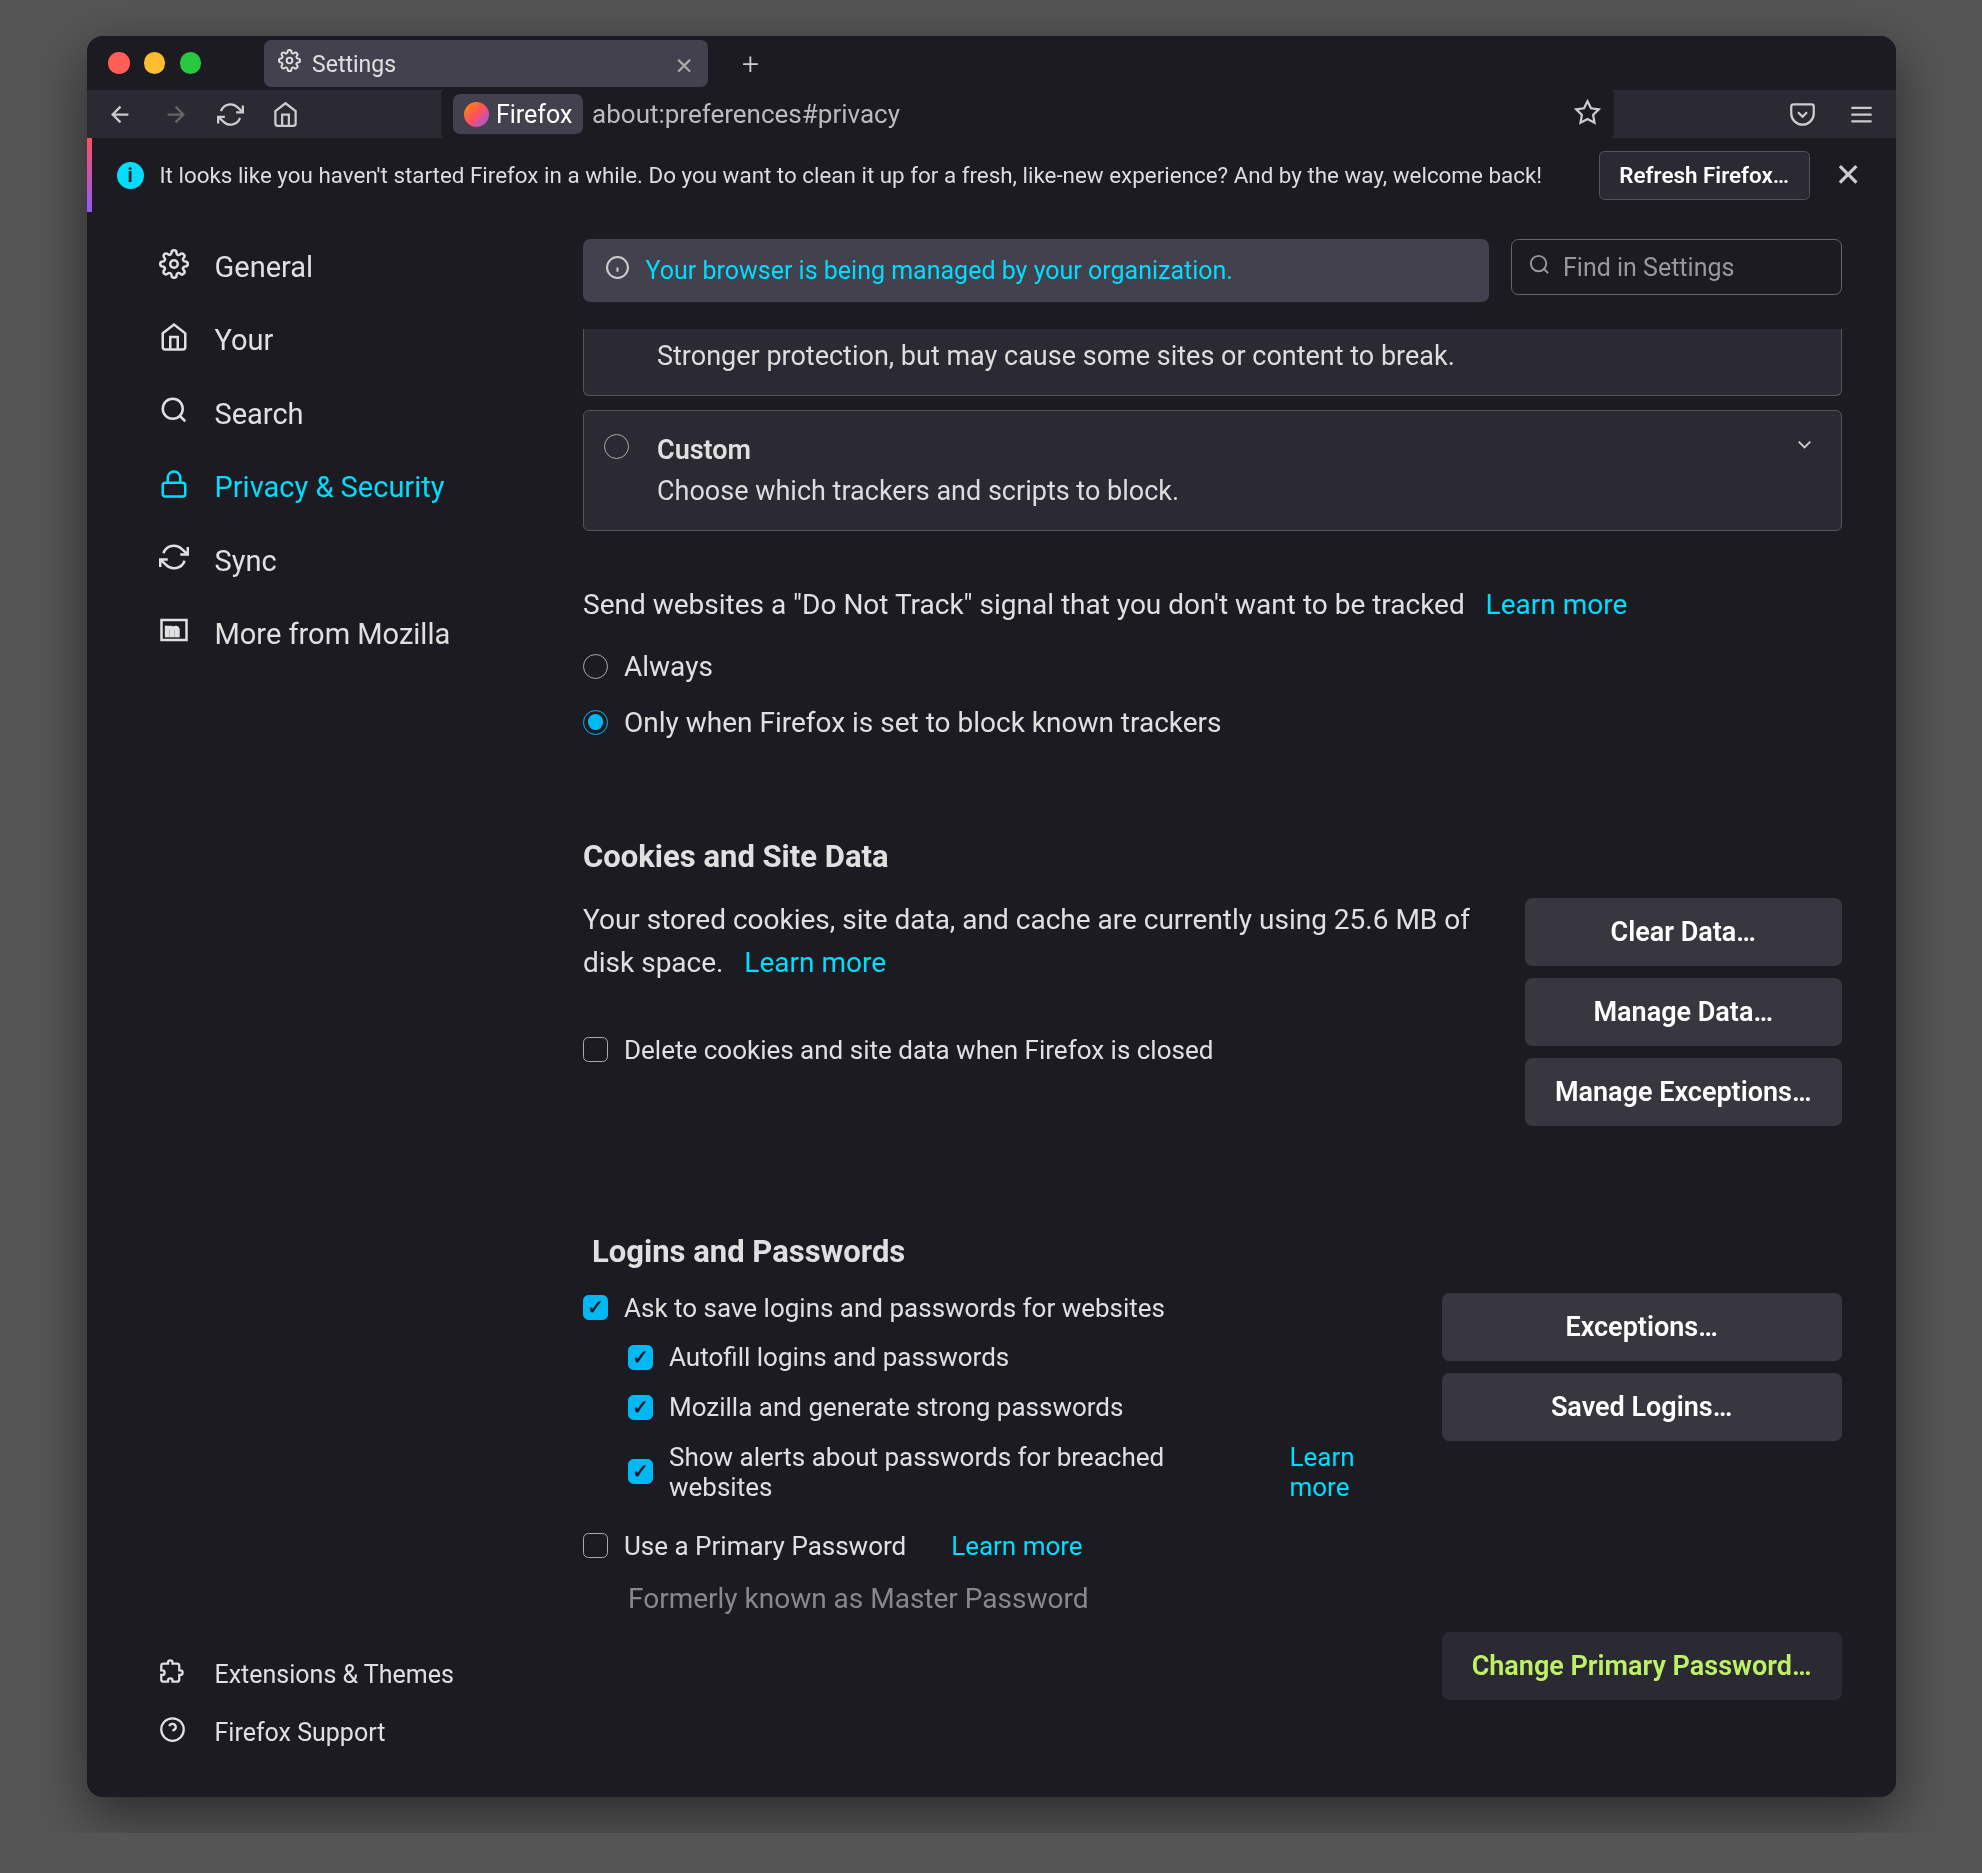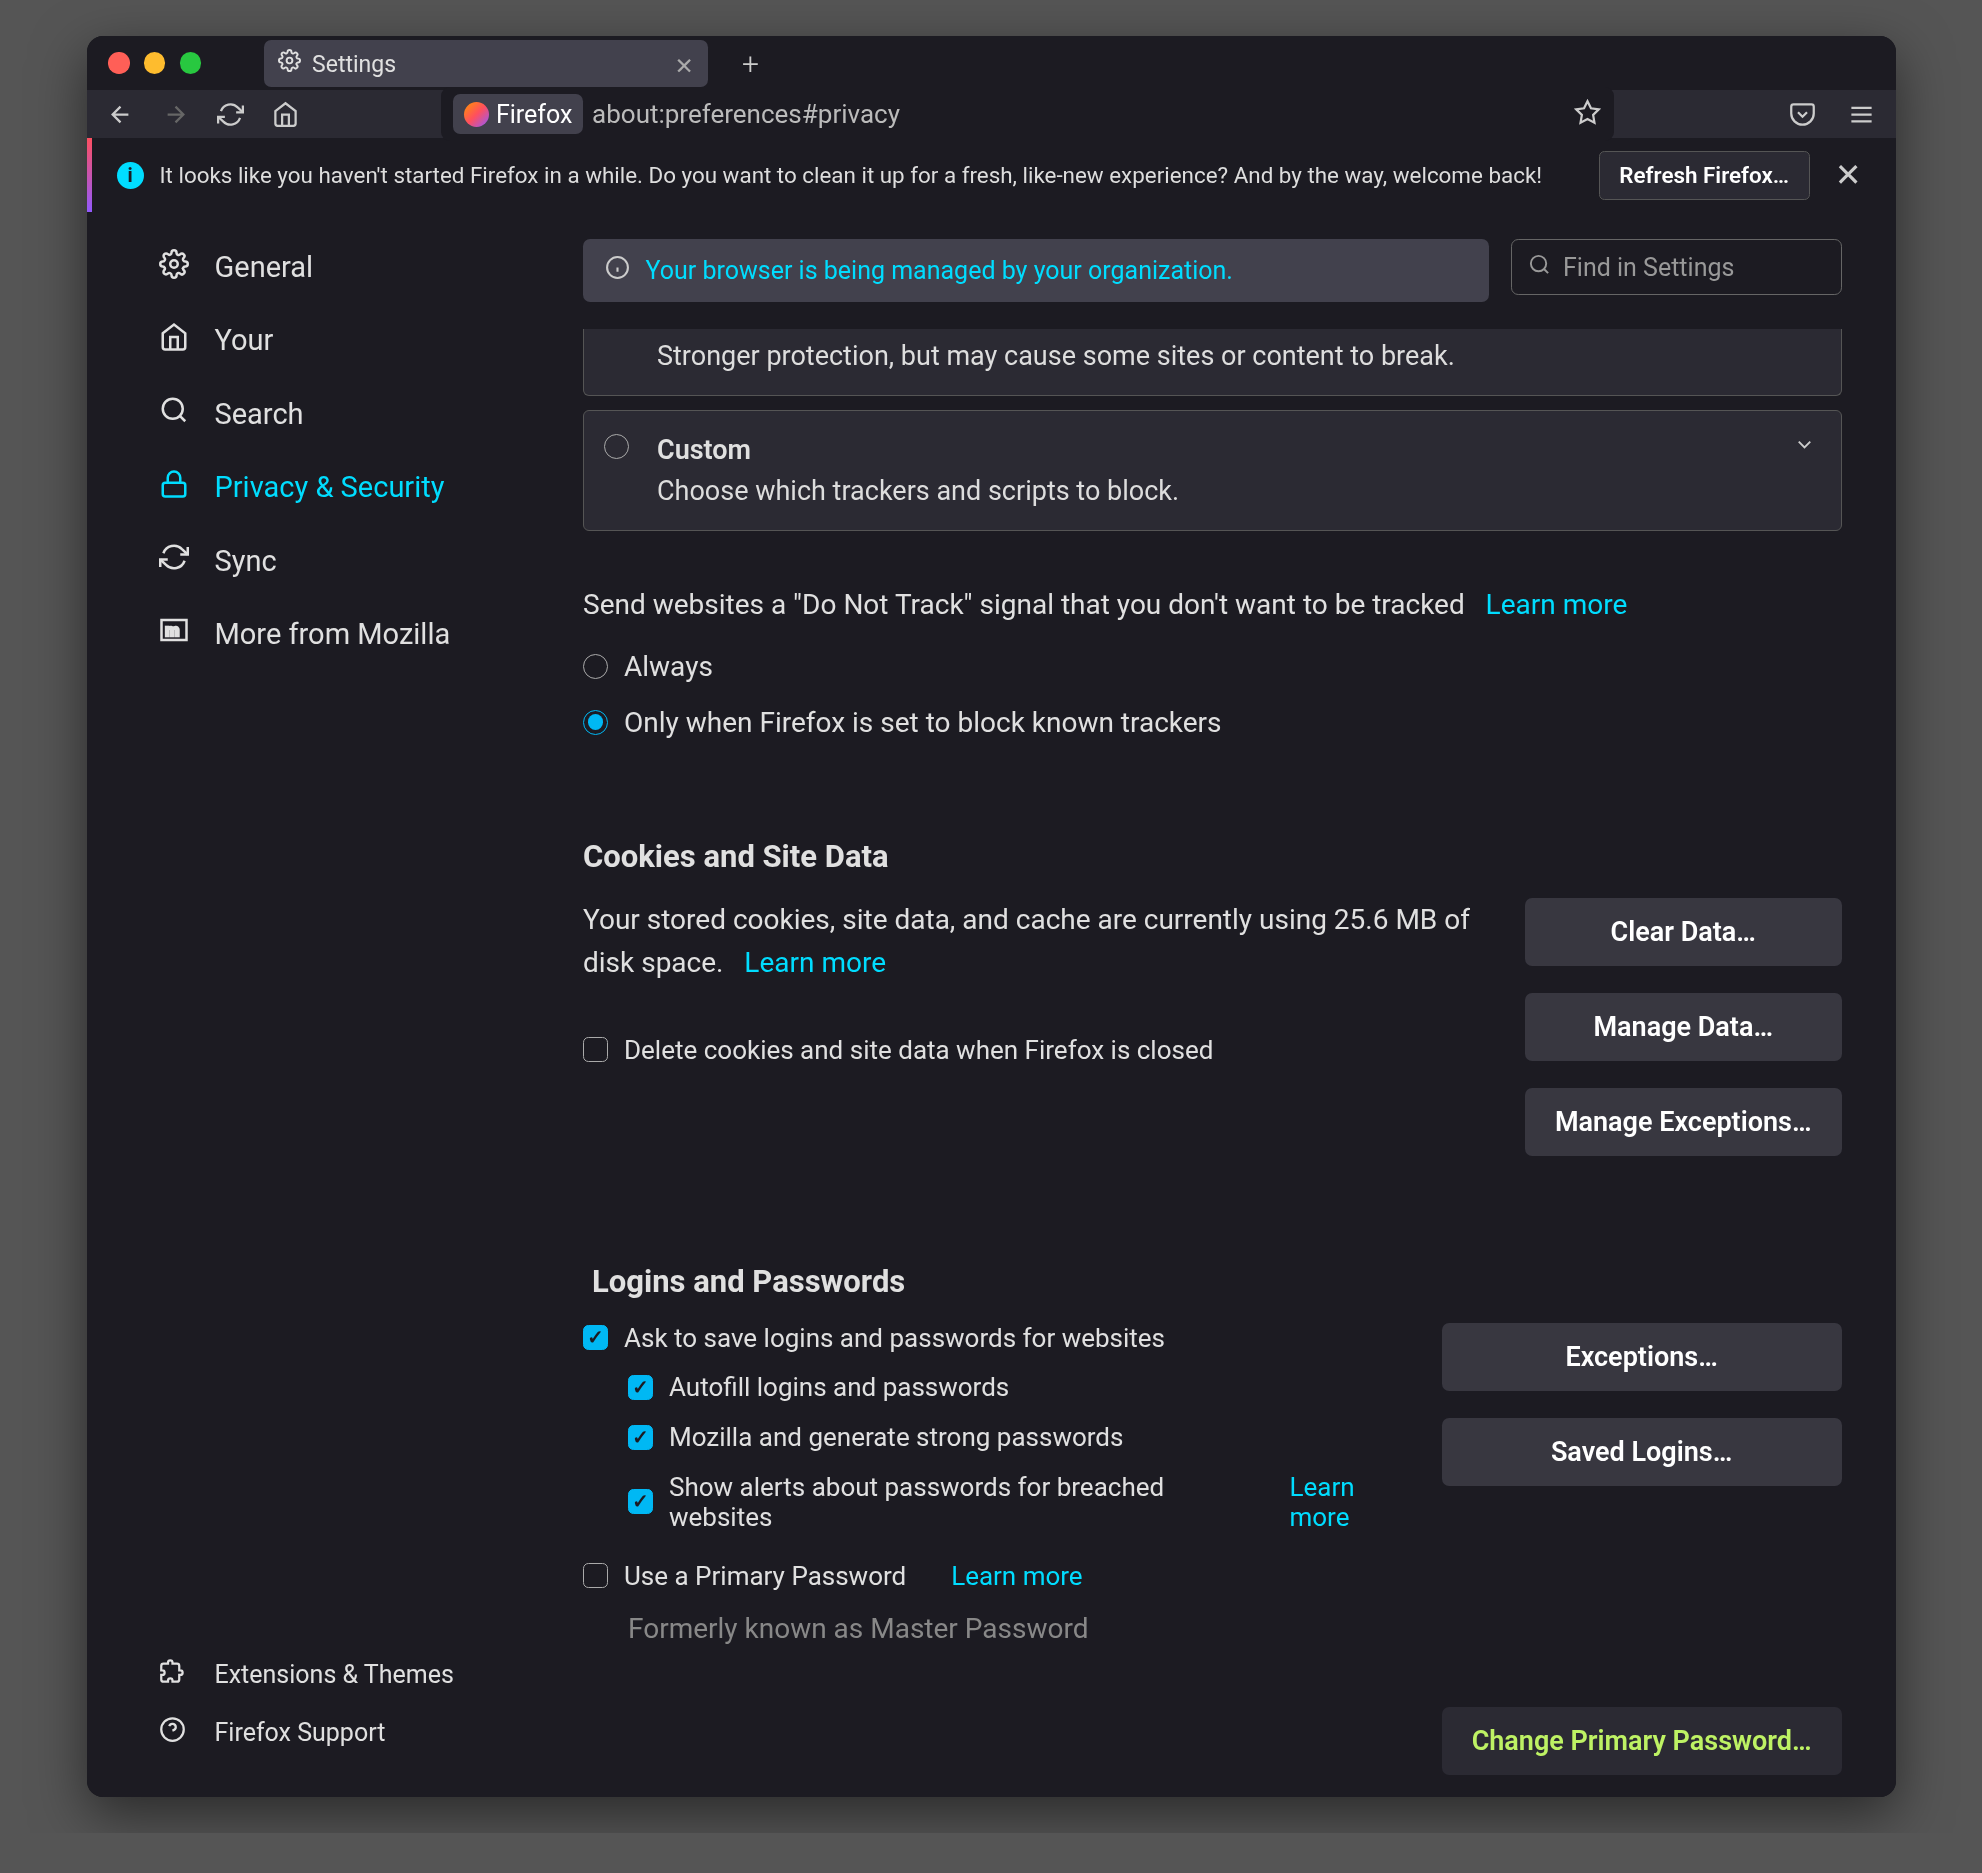--- a/index.html
+++ b/index.html
@@ -64,21 +64,21 @@
 
 .radiorow{display:flex;align-items:center;gap:16px;margin-top:23px;font-size:28px;}
 .rad{width:25px;height:25px;border:1.8px solid #aaa;border-radius:50%;flex-shrink:0;position:relative;}
 .rad.checked{border-color:#00b8f4;}
 .rad.checked::after{content:"";position:absolute;inset:3.6px;border-radius:50%;background:#00b8f4;}
 
 h3.heading{font-size:31px;font-weight:700;margin-bottom:23px;}
 
 .row{display:flex;align-items:flex-start;gap:27px;}
 .row .left{flex:1;}
-.btncol{display:flex;flex-direction:column;gap:27px;}
+.btncol{display:flex;flex-direction:column;gap:12px;}
 .btn{background:#383740;border-radius:7.2px;padding:18px 30px;color:#fff;font-size:27px;font-weight:600;cursor:pointer;text-align:center;white-space:nowrap;}
 .btn.dim{background:#2b2a33;color:#bef264;}
 
 .chkrow{display:flex;align-items:center;gap:16px;font-size:26px;margin-top:19.7px;}
 .chk{width:25px;height:25px;border:1.8px solid #aaa;border-radius:5.4px;flex-shrink:0;display:flex;align-items:center;justify-content:center;}
 .chk.checked{background:#00b8f4;border-color:#00b8f4;}
 .chk.checked::after{content:"✓";color:#1c1b22;font-size:19.7px;font-weight:bold;}
 .indent{margin-left:45px;}
 
 .faded{color:#888;}

